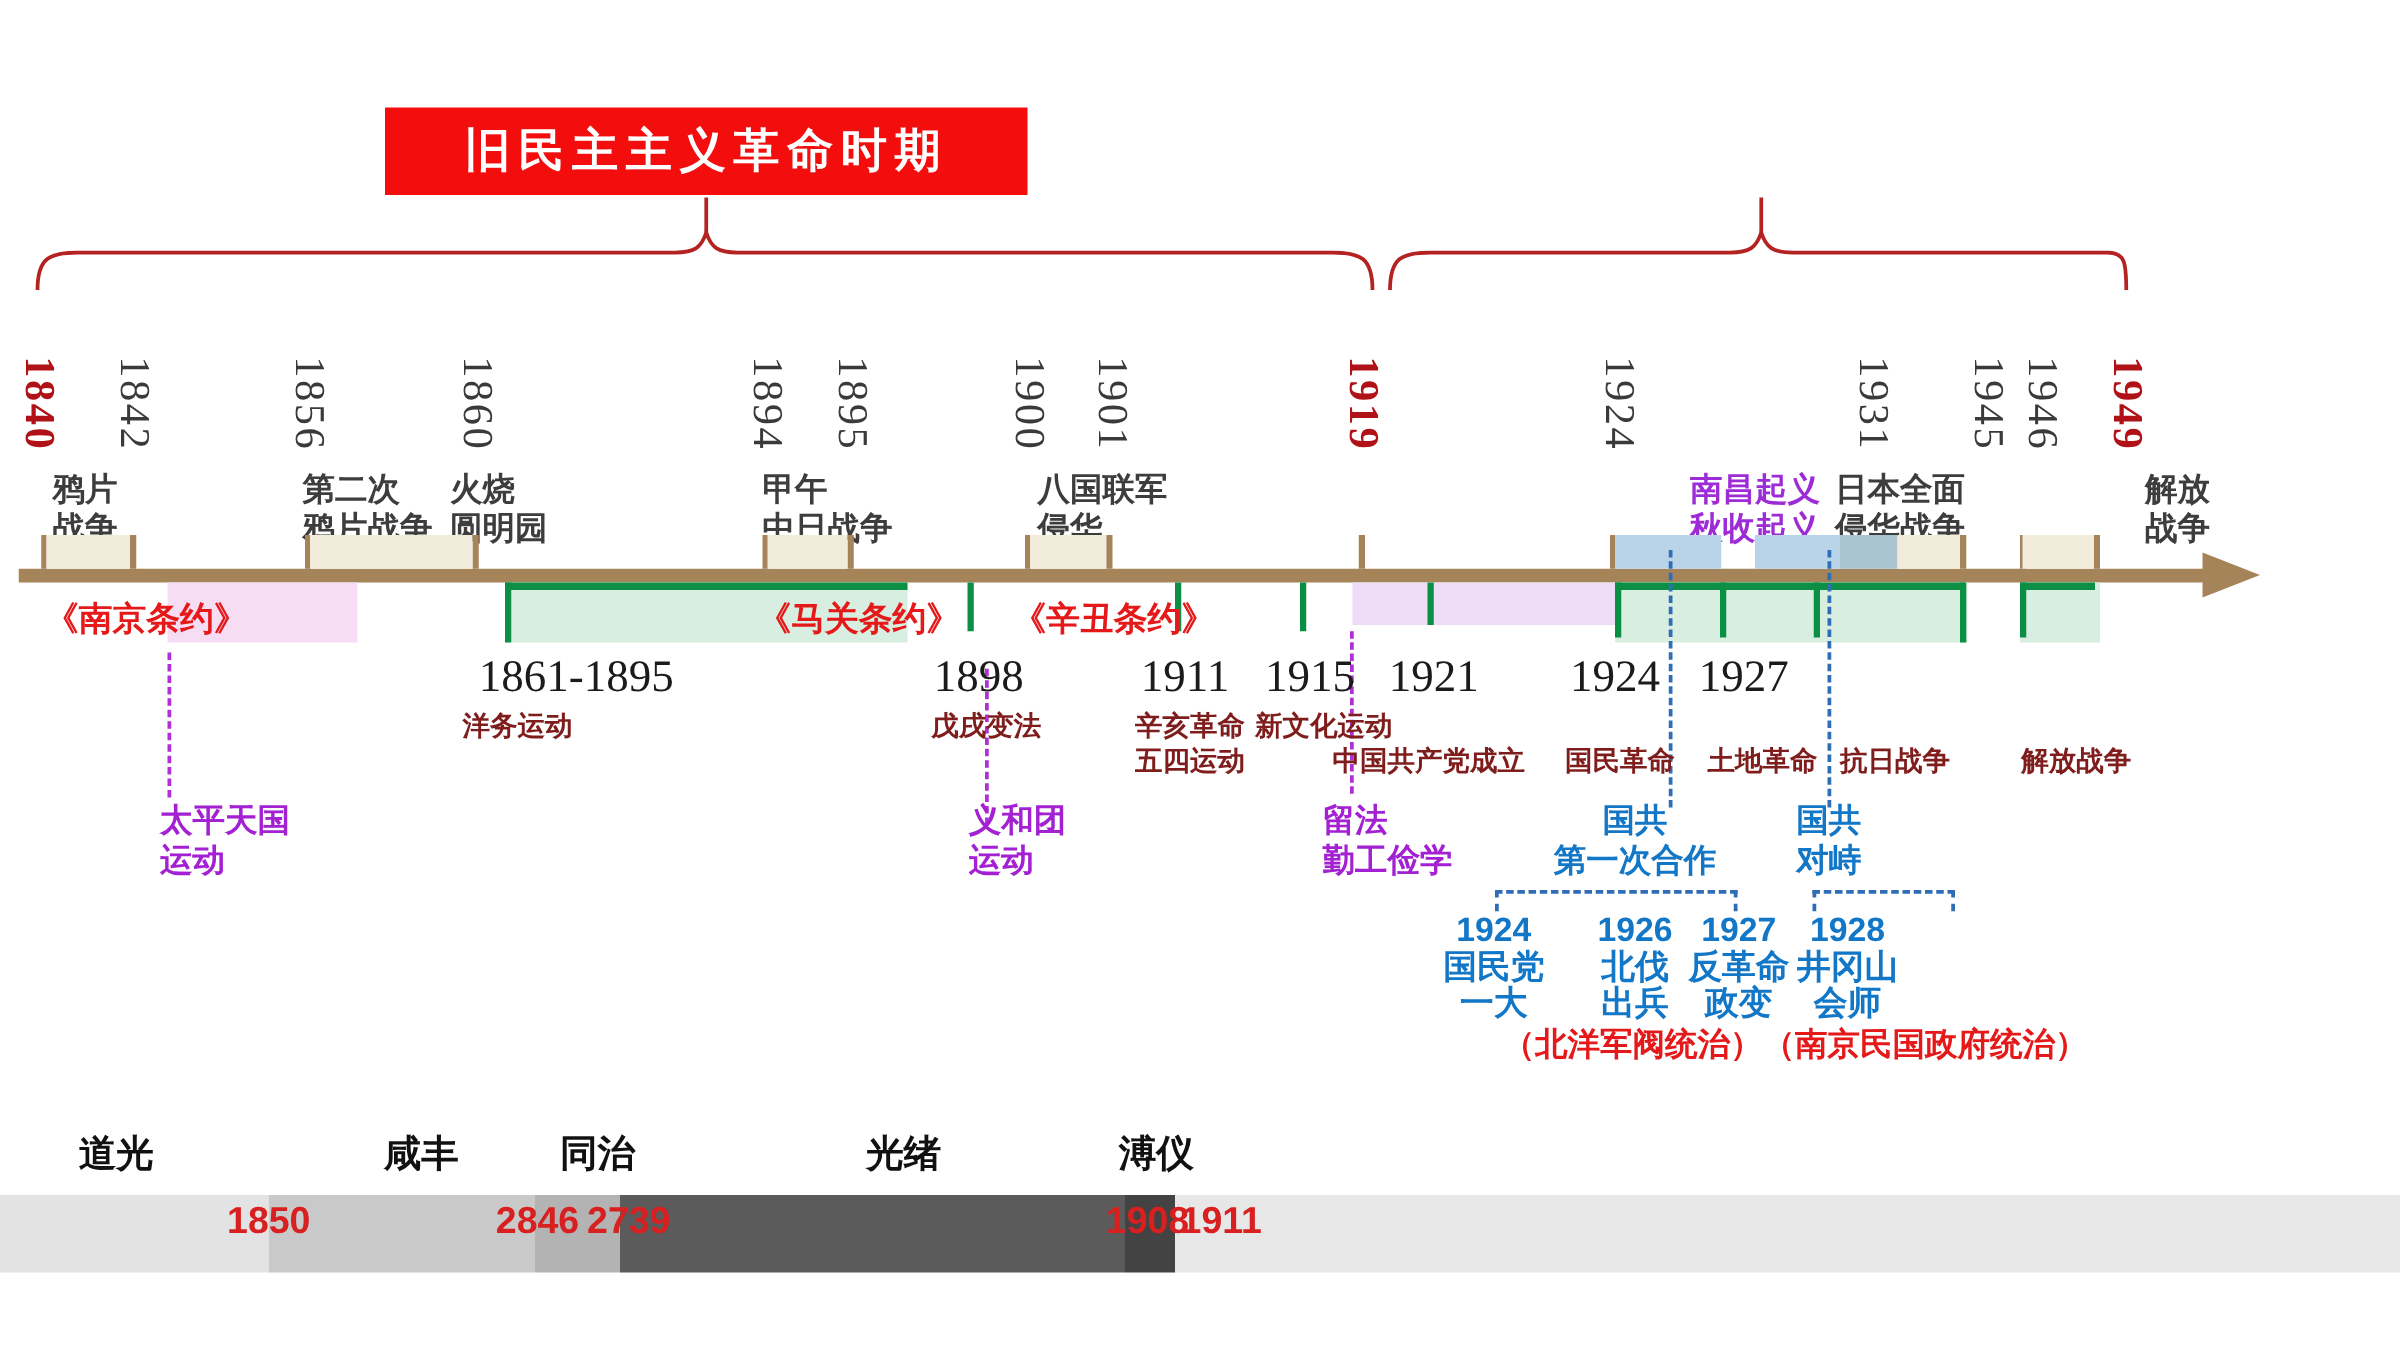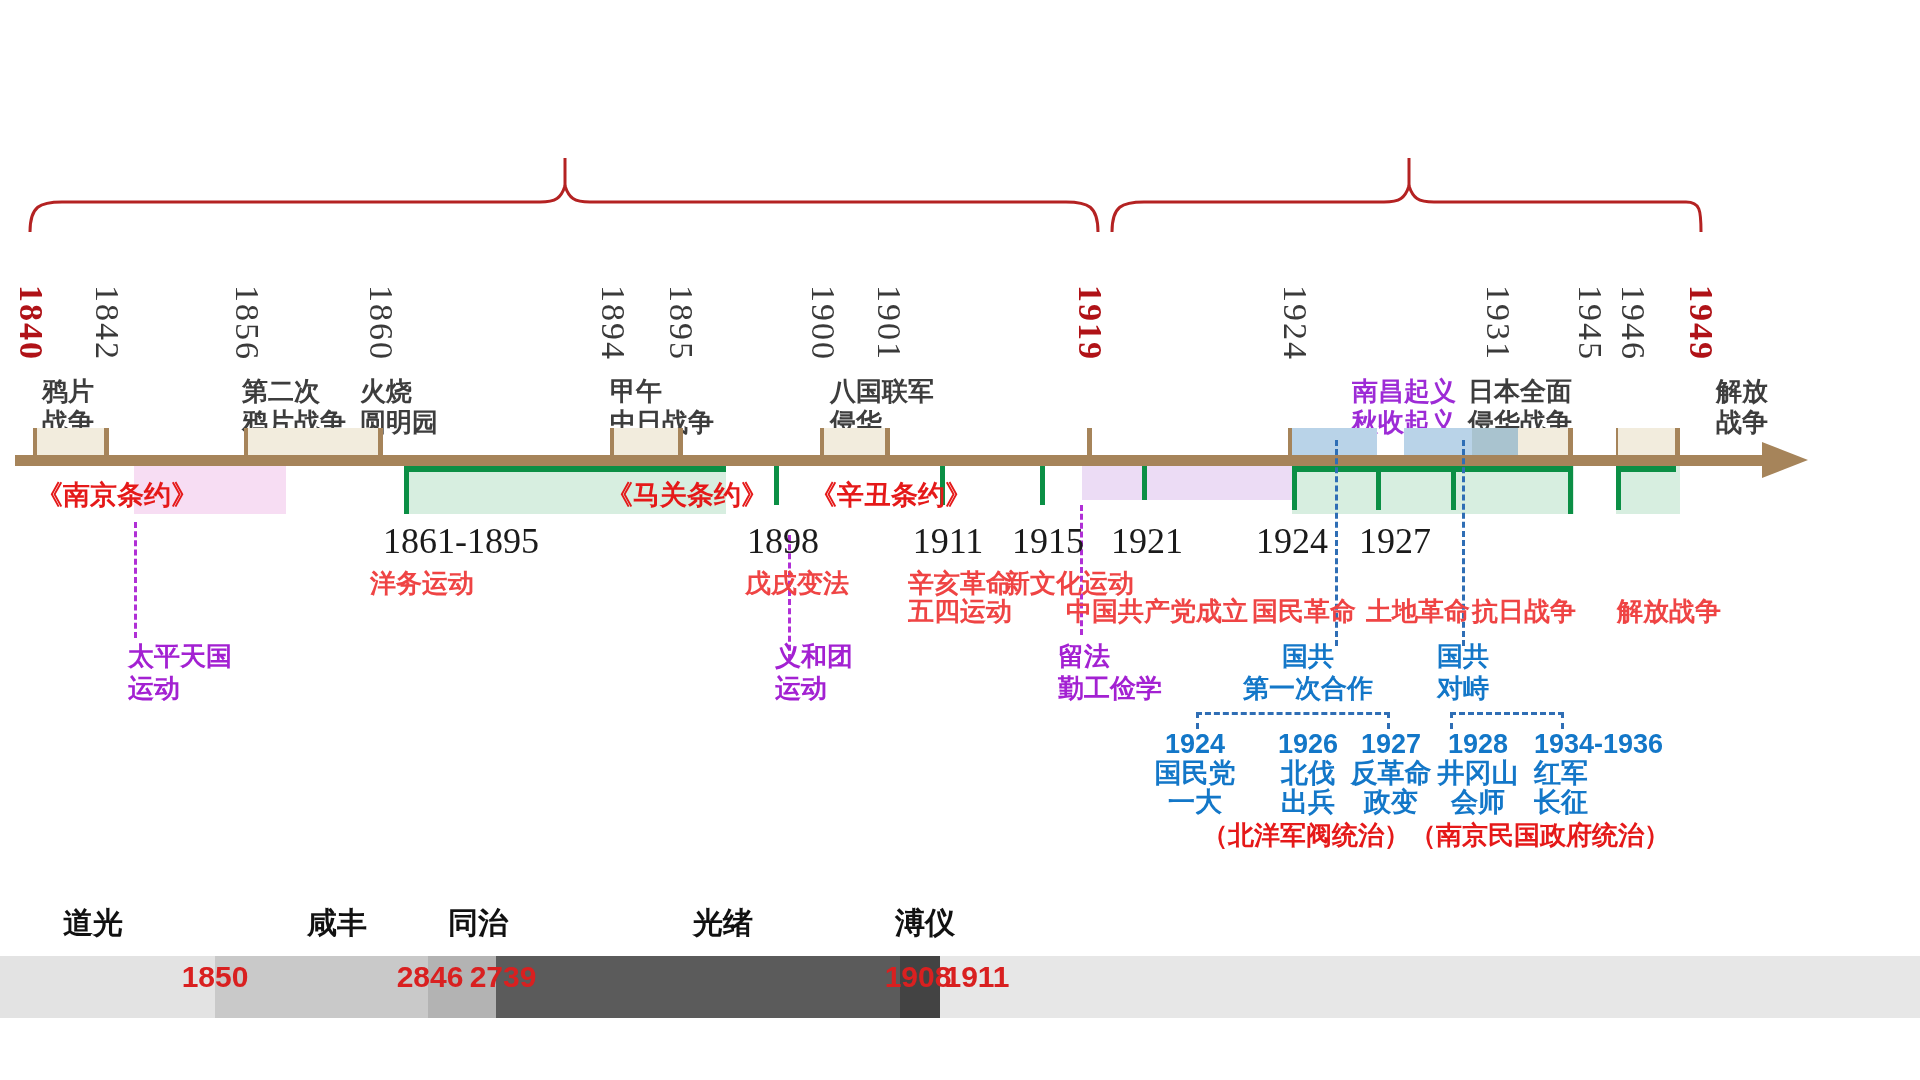--- a/index.html
+++ b/index.html
@@ -15,21 +15,21 @@
   .rotY.em{color:#b01217;font-weight:bold;}
   
   .evt{position:absolute;top:376px;font-weight:bold;font-size:26px;line-height:31px;color:#3d3d3d;white-space:pre-line;}
   .evt.purple{color:#9d2bd6;}
   
   .treaty{position:absolute;top:477px;font-weight:bold;font-size:27px;color:#e51919;white-space:nowrap;}
   
   .byr{position:absolute;top:520px;font-family:"Liberation Serif",serif;font-size:36px;color:#1b1b1b;
        transform:translateX(-50%);white-space:nowrap;}
   
-  .gl{position:absolute;font-weight:bold;font-size:26px;color:#ef4444;white-space:nowrap;}
+  .gl{position:absolute;font-weight:bold;font-size:22px;color:#7f1d1d;white-space:nowrap;}
   
   .pl{position:absolute;top:640px;font-weight:bold;font-size:26px;line-height:32px;color:#a321d2;white-space:pre-line;}
   
   .bl{position:absolute;top:640px;font-weight:bold;font-size:26px;line-height:32px;color:#1377c8;
       white-space:pre-line;text-align:center;transform:translateX(-50%);}
   
   .bd{position:absolute;top:730px;font-weight:bold;font-size:27px;line-height:29px;color:#1377c8;
       white-space:pre-line;text-align:center;transform:translateX(-50%);}
   .bd.la{transform:none;text-align:left;}
   
@@ -46,20 +46,21 @@
   
   .emp{position:absolute;top:903px;font-weight:bold;font-size:30px;color:#111;transform:translateX(-50%);white-space:nowrap;}
   .bandSeg{position:absolute;top:956px;height:62px;}
   .bandYr{position:absolute;top:960px;font-weight:bold;font-size:30px;color:#d92020;transform:translateX(-50%);}
 </style>
 </head>
 <body>
 
 <div id="canvas">
 
+  <div class="hdr" style="left:308px;top:86px;width:514px;height:70px;background:#f30d0d;font-size:37px;">旧民主主义革命时期</div>
 
   <svg class="abs" style="left:0;top:0;" width="1920" height="260" viewBox="0 0 1920 260">
     <path d="M 30 232 C 30 206 40 202 62 202 L 540 202 C 556 202 561 198 565 186 C 569 198 574 202 590 202 L 1066 202 C 1088 202 1098 206 1098 232" fill="none" stroke="#b42222" stroke-width="3"></path>
     <path d="M 565 158 L 565 186" fill="none" stroke="#b42222" stroke-width="3"></path>
     <path d="M 1112 232 C 1112 206 1122 202 1144 202 L 1384 202 C 1400 202 1405 198 1409 186 C 1413 198 1418 202 1434 202 L 1686 202 C 1700 202 1701 210 1701 232" fill="none" stroke="#b42222" stroke-width="3"></path>
     <path d="M 1409 158 L 1409 186" fill="none" stroke="#b42222" stroke-width="3"></path>
   </svg>
 
   <div class="rotY em" style="left:50px;">1840</div>
   <div class="rotY" style="left:126px;">1842</div>
@@ -189,23 +190,20 @@
 一大</div>
   <div class="bd" style="left:1308px;">1926
 北伐
 出兵</div>
   <div class="bd" style="left:1391px;">1927
 反革命
 政变</div>
   <div class="bd" style="left:1478px;">1928
 井冈山
 会师</div>
-  <div class="bd la" style="left:1534px;">1934-1936
-红军
-长征</div>
 
   <div class="note" style="left:1202px;">（北洋军阀统治）（南京民国政府统治）</div>
 
   <div class="emp" style="left:93px;">道光</div>
   <div class="emp" style="left:305px;margin-left:32px;">咸丰</div>
   <div class="emp" style="left:478px;">同治</div>
   <div class="emp" style="left:723px;">光绪</div>
   <div class="emp" style="left:925px;">溥仪</div>
 
   <div class="bandSeg" style="left:0;width:215px;background:#e3e3e3;"></div>

